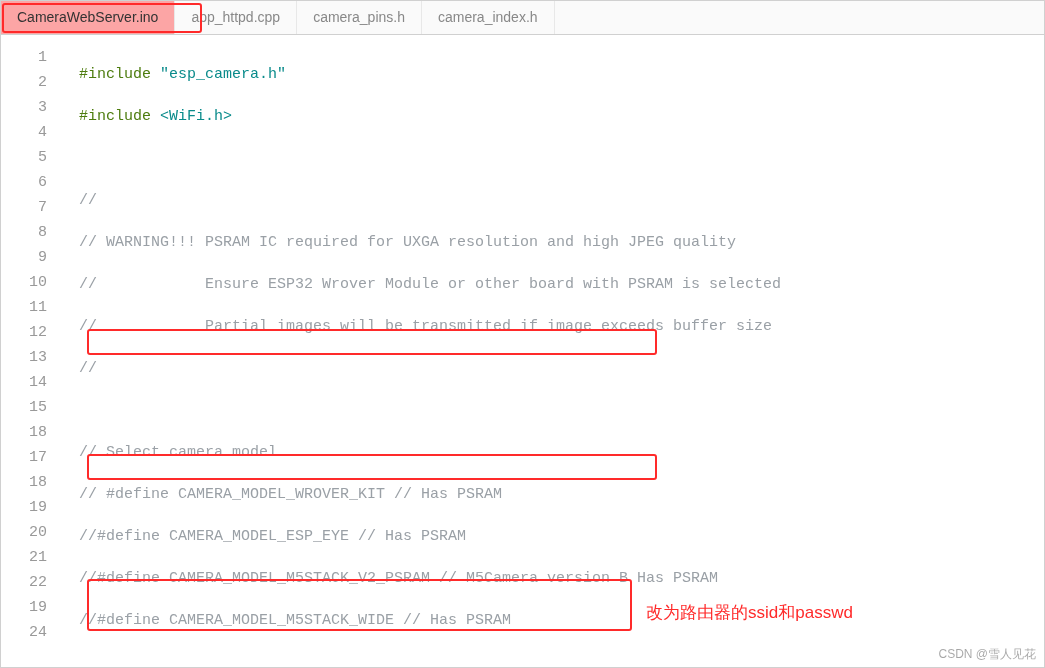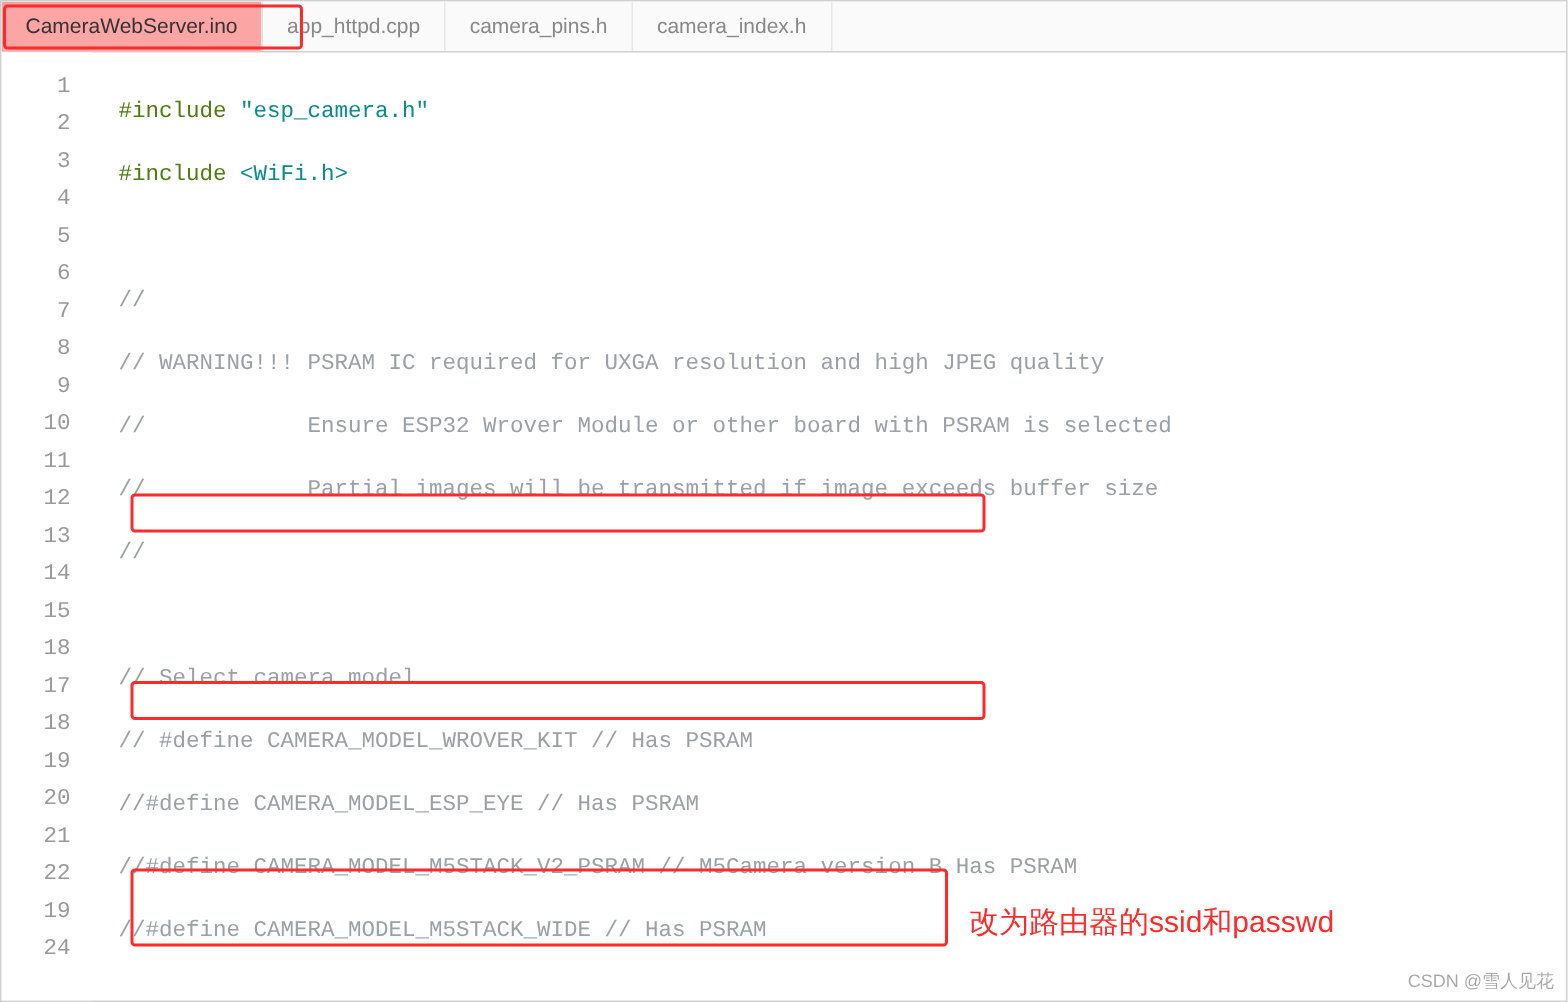--- a/index.html
+++ b/index.html
@@ -62,21 +62,21 @@
 .hl-box {
   position: absolute;
   border: 2px solid #ff2a2a;
   border-radius: 3px;
   pointer-events: none;
 }
 .annot {
   position: absolute;
   color: #ff2a2a;
   font-family: "Microsoft YaHei", sans-serif;
-  font-size: 20px;
+  font-size: 17px;
   pointer-events: none;
 }
 .watermark {
   position: absolute;
   bottom: 4px;
   right: 8px;
   font-family: sans-serif;
   font-size: 12px;
   color: rgba(0,0,0,0.35);
   pointer-events: none;

